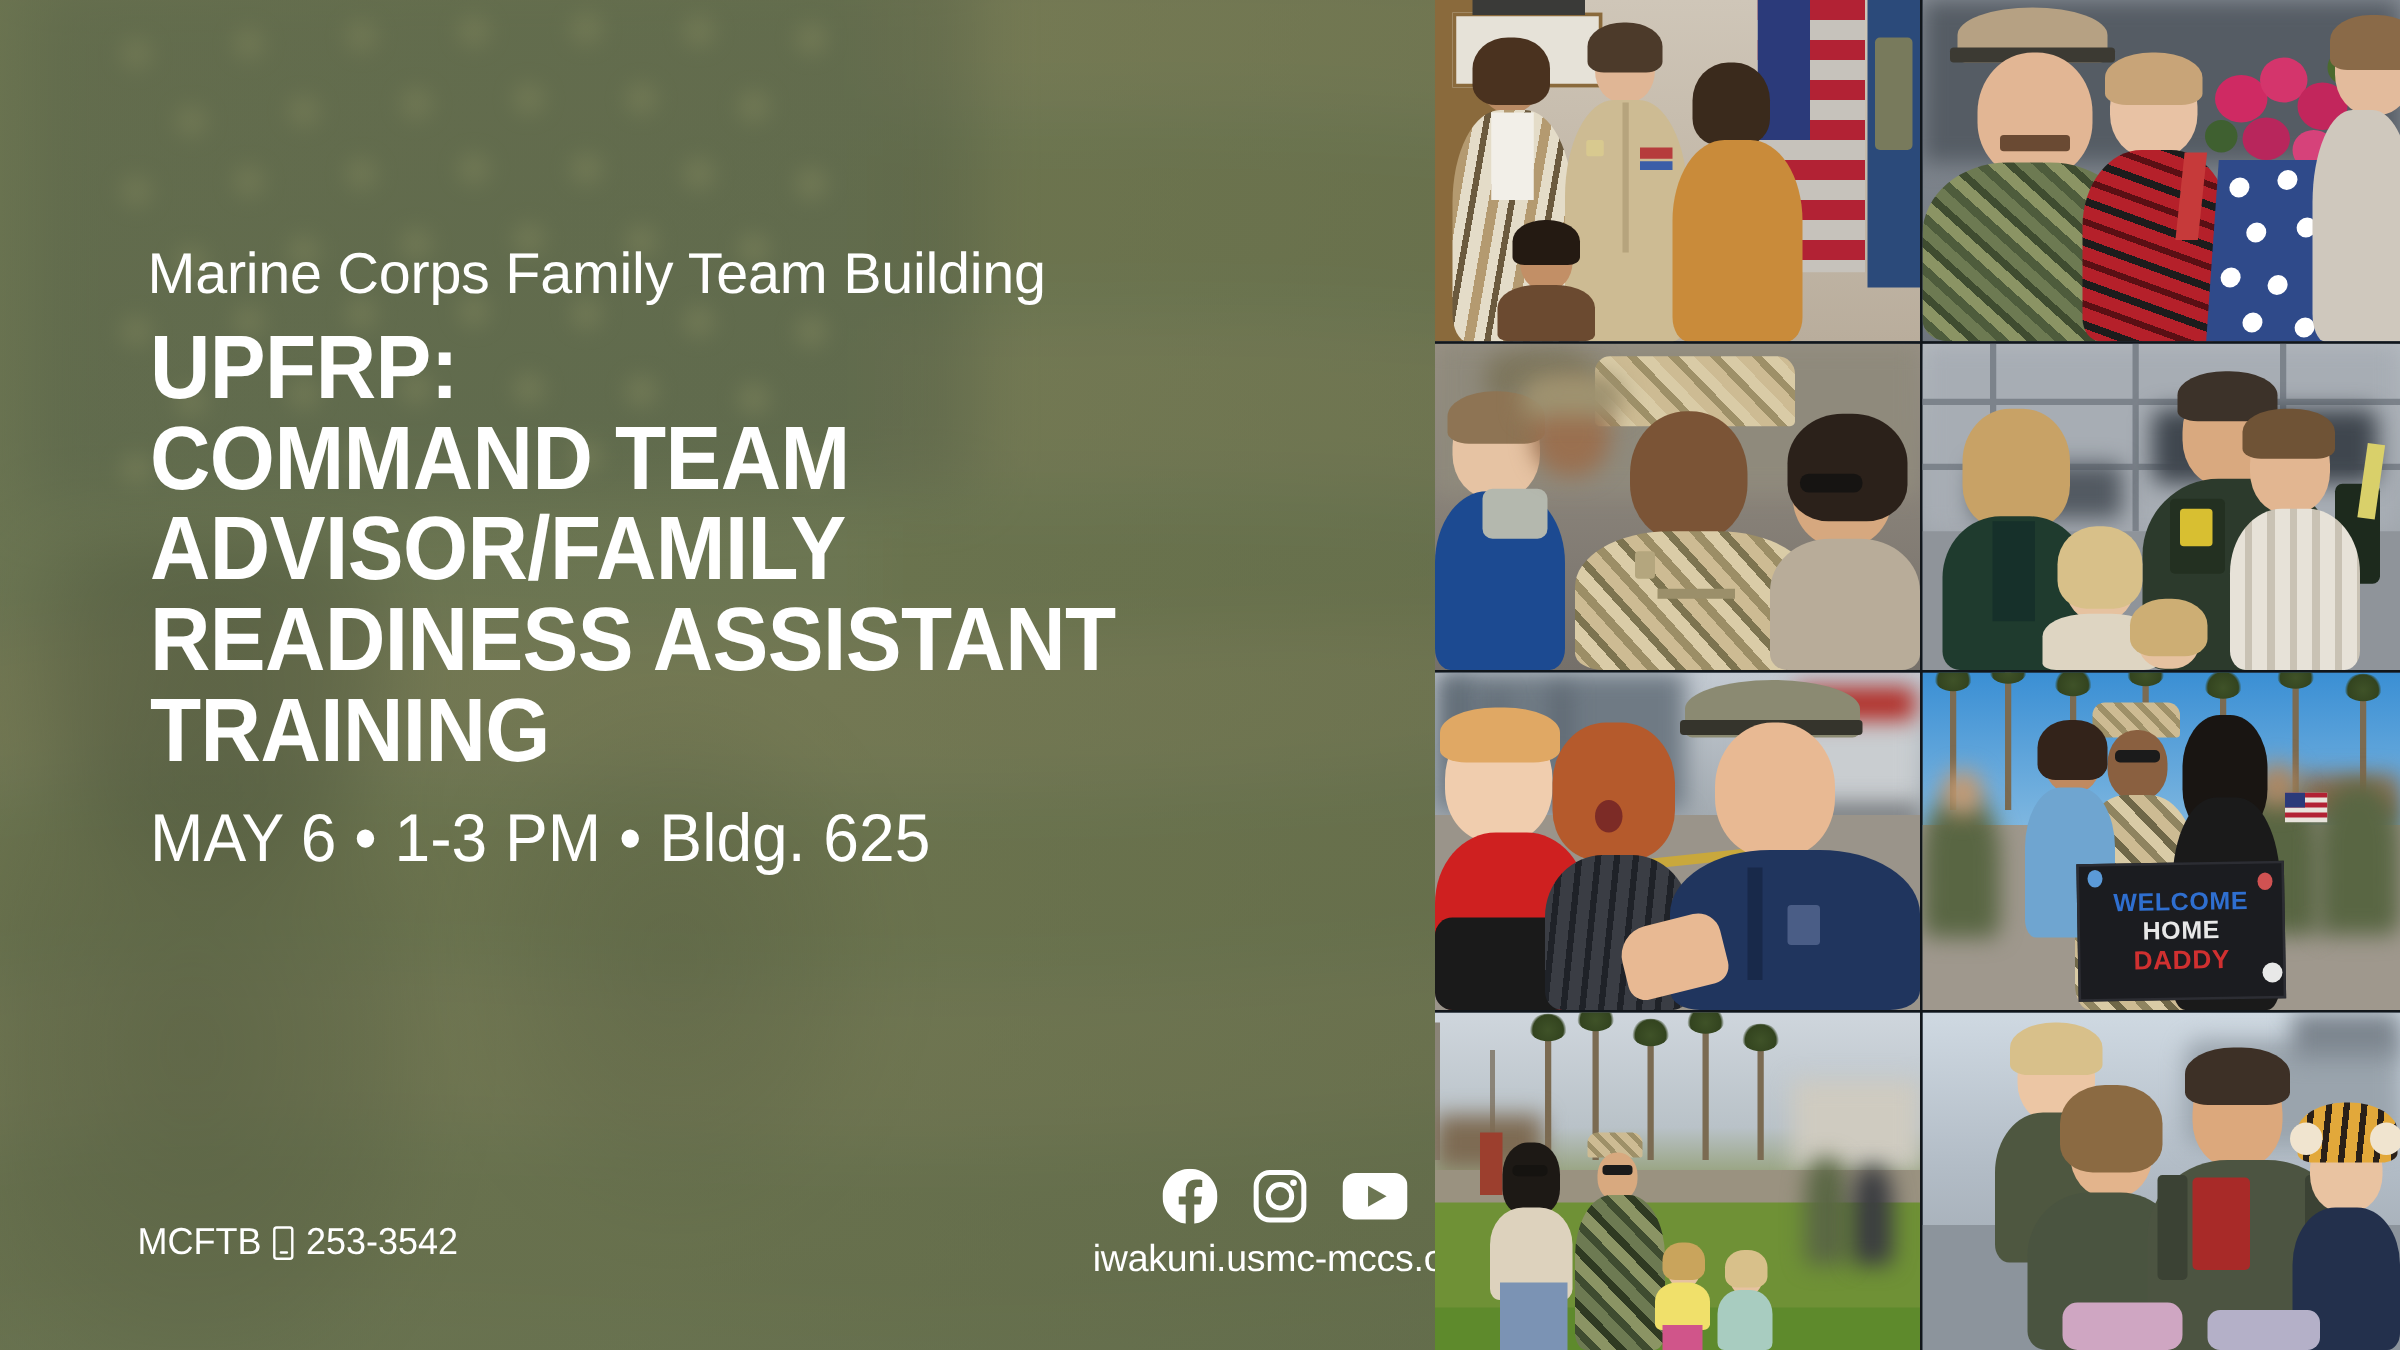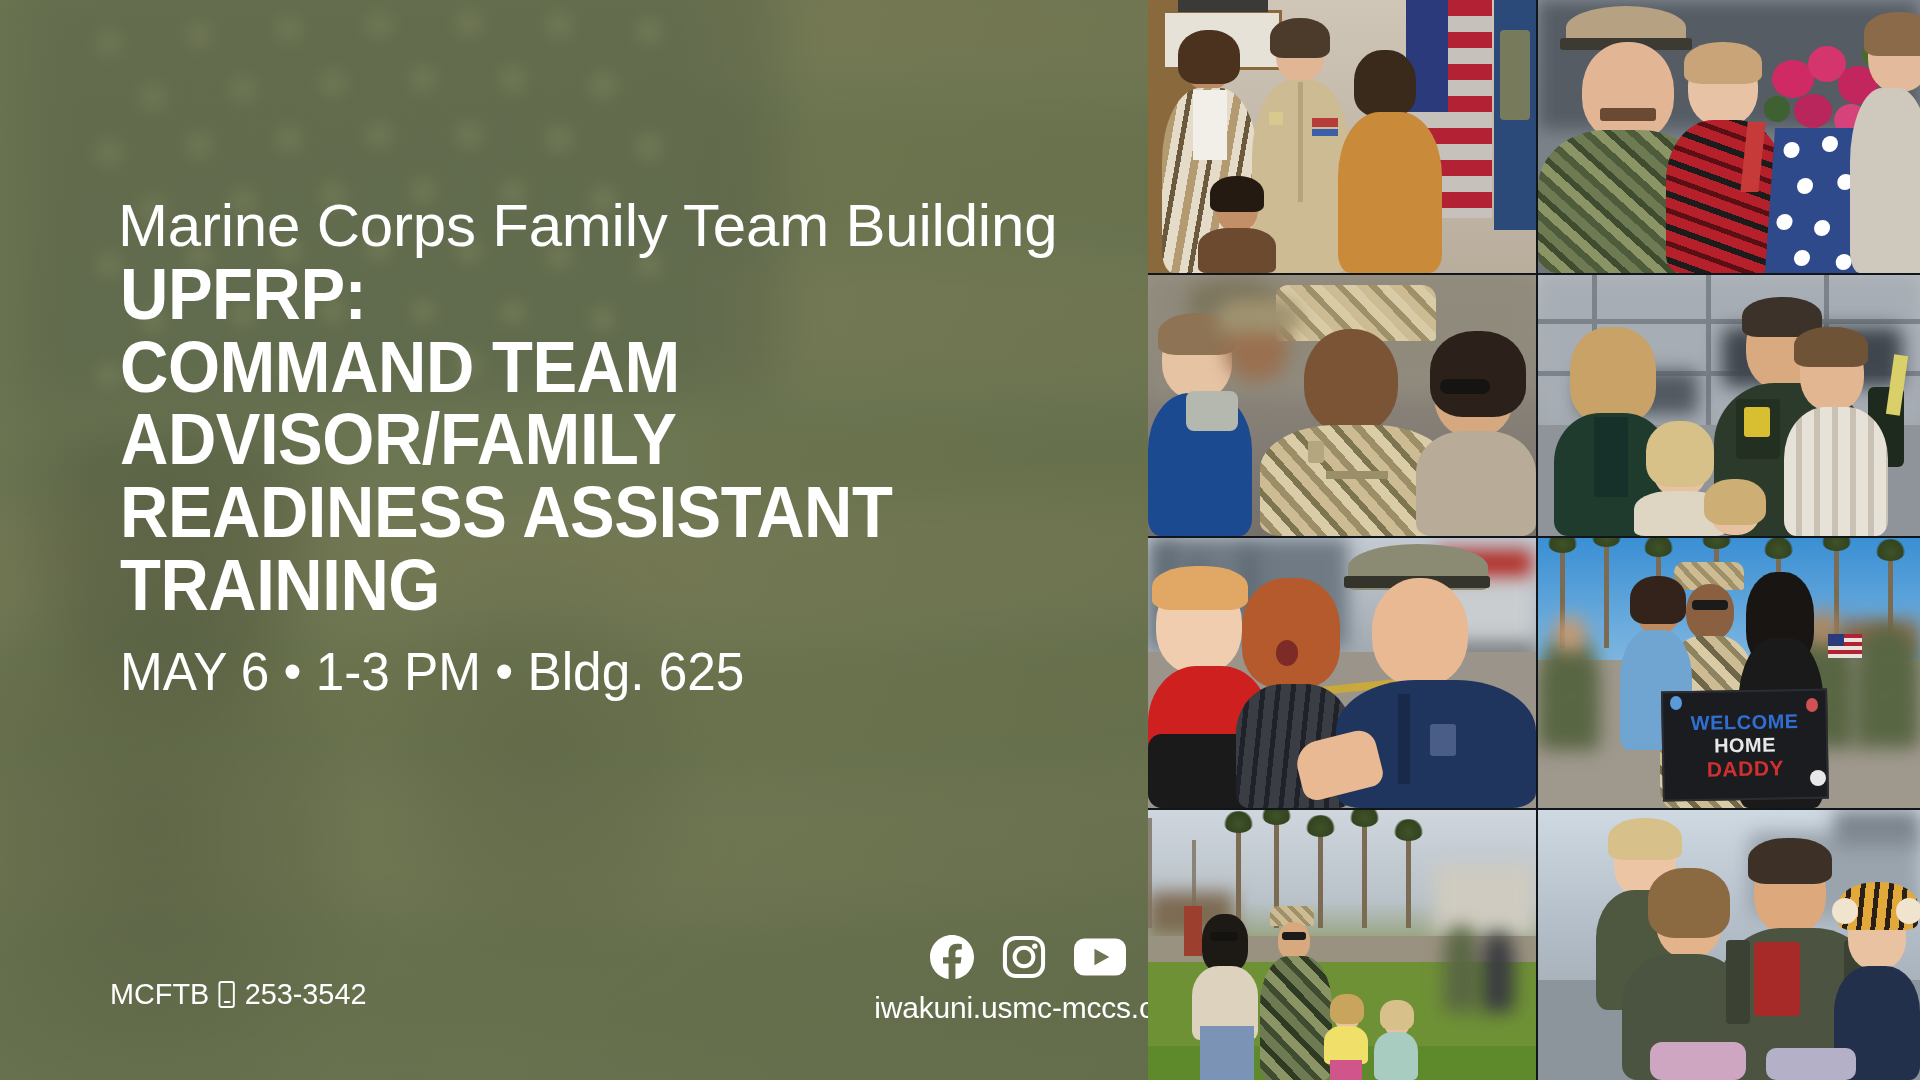--- a/index.html
+++ b/index.html
@@ -56,21 +56,21 @@
   .veil {
     position:absolute; inset:0;
     background:linear-gradient(105deg, rgba(104,114,80,0.55) 0%, rgba(108,118,82,0.46) 55%, rgba(100,110,76,0.58) 100%);
   }
 
   
   .copy { position:absolute; left:118px; top:0; width:1000px; height:1080px; color:#fff; }
 
   .eyebrow {
     position:absolute; top:194px; left:0;
-    font-size:60px; font-weight:400; letter-spacing:-0.2px;
+    font-size:46px; font-weight:400; letter-spacing:-0.2px;
     line-height:1.05; white-space:nowrap;
     font-stretch:condensed;
   }
   .headline {
     position:absolute; top:258px; left:2px;
     font-size:72px; font-weight:700; line-height:1.01;
     letter-spacing:-0.5px; font-stretch:condensed;
     transform:scaleX(0.93); transform-origin:left top;
   }
   .headline div { white-space:nowrap; }

